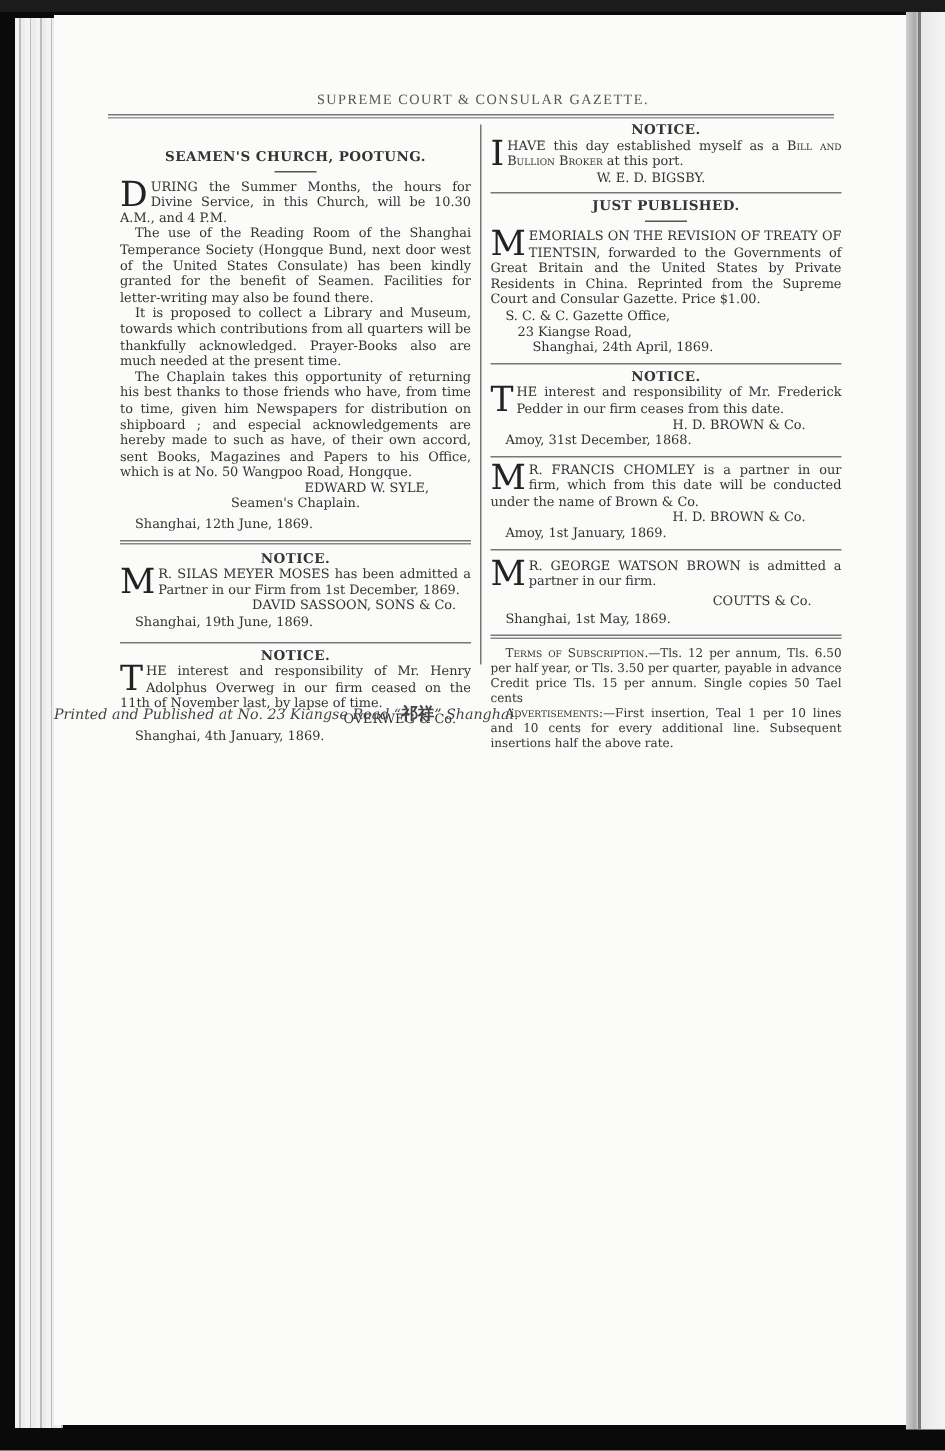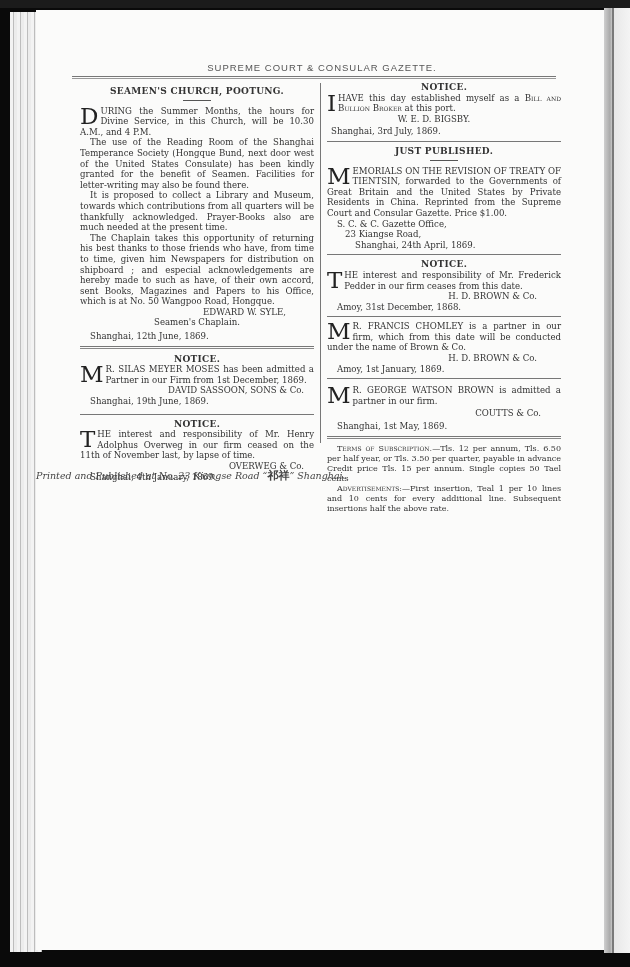--- a/index.html
+++ b/index.html
@@ -17,21 +17,21 @@
     }
     .gutter {
       position: absolute; left: 604px; top: 8px; width: 26px; height: 945px;
       background: linear-gradient(90deg, #cfcfcf 0px, #a9a9a9 6px, #e8e8e8 10px, #f4f4f4 26px);
     }
     .gutter-line { position: absolute; left: 612px; top: 8px; width: 2px; height: 945px; background: #7a7a7a; }
     .topstrip { position: absolute; left: 0; top: 0; width: 630px; height: 8px; background: #1b1b1b; }
 
     .running-head {
       position: absolute; left: 36px; top: 62px; width: 572px; text-align: center;
-      font-family: Liberation Sans, sans-serif; font-size: 9.5px; letter-spacing: 1px; color: #555;
+      font-family: Liberation Serif, serif; font-size: 9.5px; letter-spacing: 1px; color: #555;
     }
     .head-rule { position: absolute; left: 72px; top: 76px; width: 484px; height: 0; border-top: 1px solid #777; border-bottom: 1px solid #999; padding-top: 1px; }
     .col-divider { position: absolute; left: 320px; top: 83px; width: 0; height: 360px; border-left: 1px solid #777; }
 
     .col { position: absolute; font-size: 8.6px; line-height: 10.6px; color: #333; }
     .col.left { left: 80px; top: 80px; width: 234px; }
     .col.right { left: 327px; top: 80px; width: 234px; }
 
     .notice-title { text-align: center; font-size: 9px; letter-spacing: 0.3px; margin: 0; }
     .title-rule { width: 28px; height: 0; border-top: 1px solid #555; margin: 3px auto 5px; }
@@ -60,21 +60,21 @@
 <div class="page"></div>
 <div class="gutter"></div>
 <div class="gutter-line"></div>
 
 <div class="running-head">SUPREME COURT &amp; CONSULAR GAZETTE.</div>
 <div class="head-rule"></div>
 <div class="col-divider"></div>
 
 <div class="col left">
   <section>
-    <h2 class="notice-title" style="margin-top:6px;">SEAMEN'S CHURCH, POOTUNG.</h2>
+    <h2 class="notice-title" style="margin-top:20px;">SEAMEN'S CHURCH, POOTUNG.</h2>
     <div class="title-rule"></div>
     <p>
       <span class="dropcap">D</span><span>URING the Summer Months, the hours for Divine Service, in this Church, will be 10.30 A.M., and 4 P.M.</span>
     </p>
     <p class="indent"><span>The use of the Reading Room of the Shanghai Temperance Society (</span><span class="ital">Hongque Bund</span><span>, next door west of the United States Consulate) has been kindly granted for the benefit of Seamen. Facilities for letter-writing may also be found there.</span></p>
     <p class="indent">It is proposed to collect a Library and Museum, towards which contributions from all quarters will be thankfully acknowledged. Prayer-Books also are much needed at the present time.</p>
     <p class="indent"><span>The Chaplain takes this opportunity of returning his best thanks to those friends who have, from time to time, given him Newspapers for distribution on shipboard ; and </span><span class="ital">especial</span><span> acknowledgements are hereby made to such as have, of their own accord, sent Books, Magazines and Papers to his Office, which is at No. 50 </span><span class="ital">Wangpoo Road, Hongque.</span></p>
     <p class="right-sig" style="padding-right:28px;">EDWARD W. SYLE,</p>
     <p class="ital" style="text-align:center;">Seamen's Chaplain.</p>
     <p class="date-line" style="margin-top:3px;">Shanghai, 12th June, 1869.</p>
@@ -95,21 +95,20 @@
     <p class="right-sig">OVERWEG &amp; Co.</p>
     <p class="date-line">Shanghai, 4th January, 1869.</p>
   </section>
 </div>
 
 <div class="col right">
   <section>
     <h2 class="notice-title" style="margin-top:2px;">NOTICE.</h2>
     <p><span class="dropcap">I</span><span>HAVE this day established myself as a </span><span class="sc">Bill and Bullion Broker</span><span> at this port.</span></p>
     <p class="right-sig" style="padding-right:20px;text-align:center;">W. E. D. BIGSBY.</p>
-    <p class="date-line" style="padding-left:4px;margin-top:2px;">Shanghai, 3rd July, 1869.</p>
   </section>
   <div class="sect-rule"></div>
 
   <section>
     <h2 class="notice-title">JUST PUBLISHED.</h2>
     <div class="title-rule"></div>
     <p><span class="dropcap">M</span><span>EMORIALS ON THE REVISION OF TREATY OF TIENTSIN, forwarded to the Governments of Great Britain and the United States by Private Residents in China. Reprinted from the </span><span class="ital">Supreme Court and Consular Gazette.</span><span> Price $1.00.</span></p>
     <p style="padding-left:10px;">S. C. &amp; C. Gazette Office,</p>
     <p style="padding-left:18px;">23 Kiangse Road,</p>
     <p style="padding-left:28px;">Shanghai, 24th April, 1869.</p>

